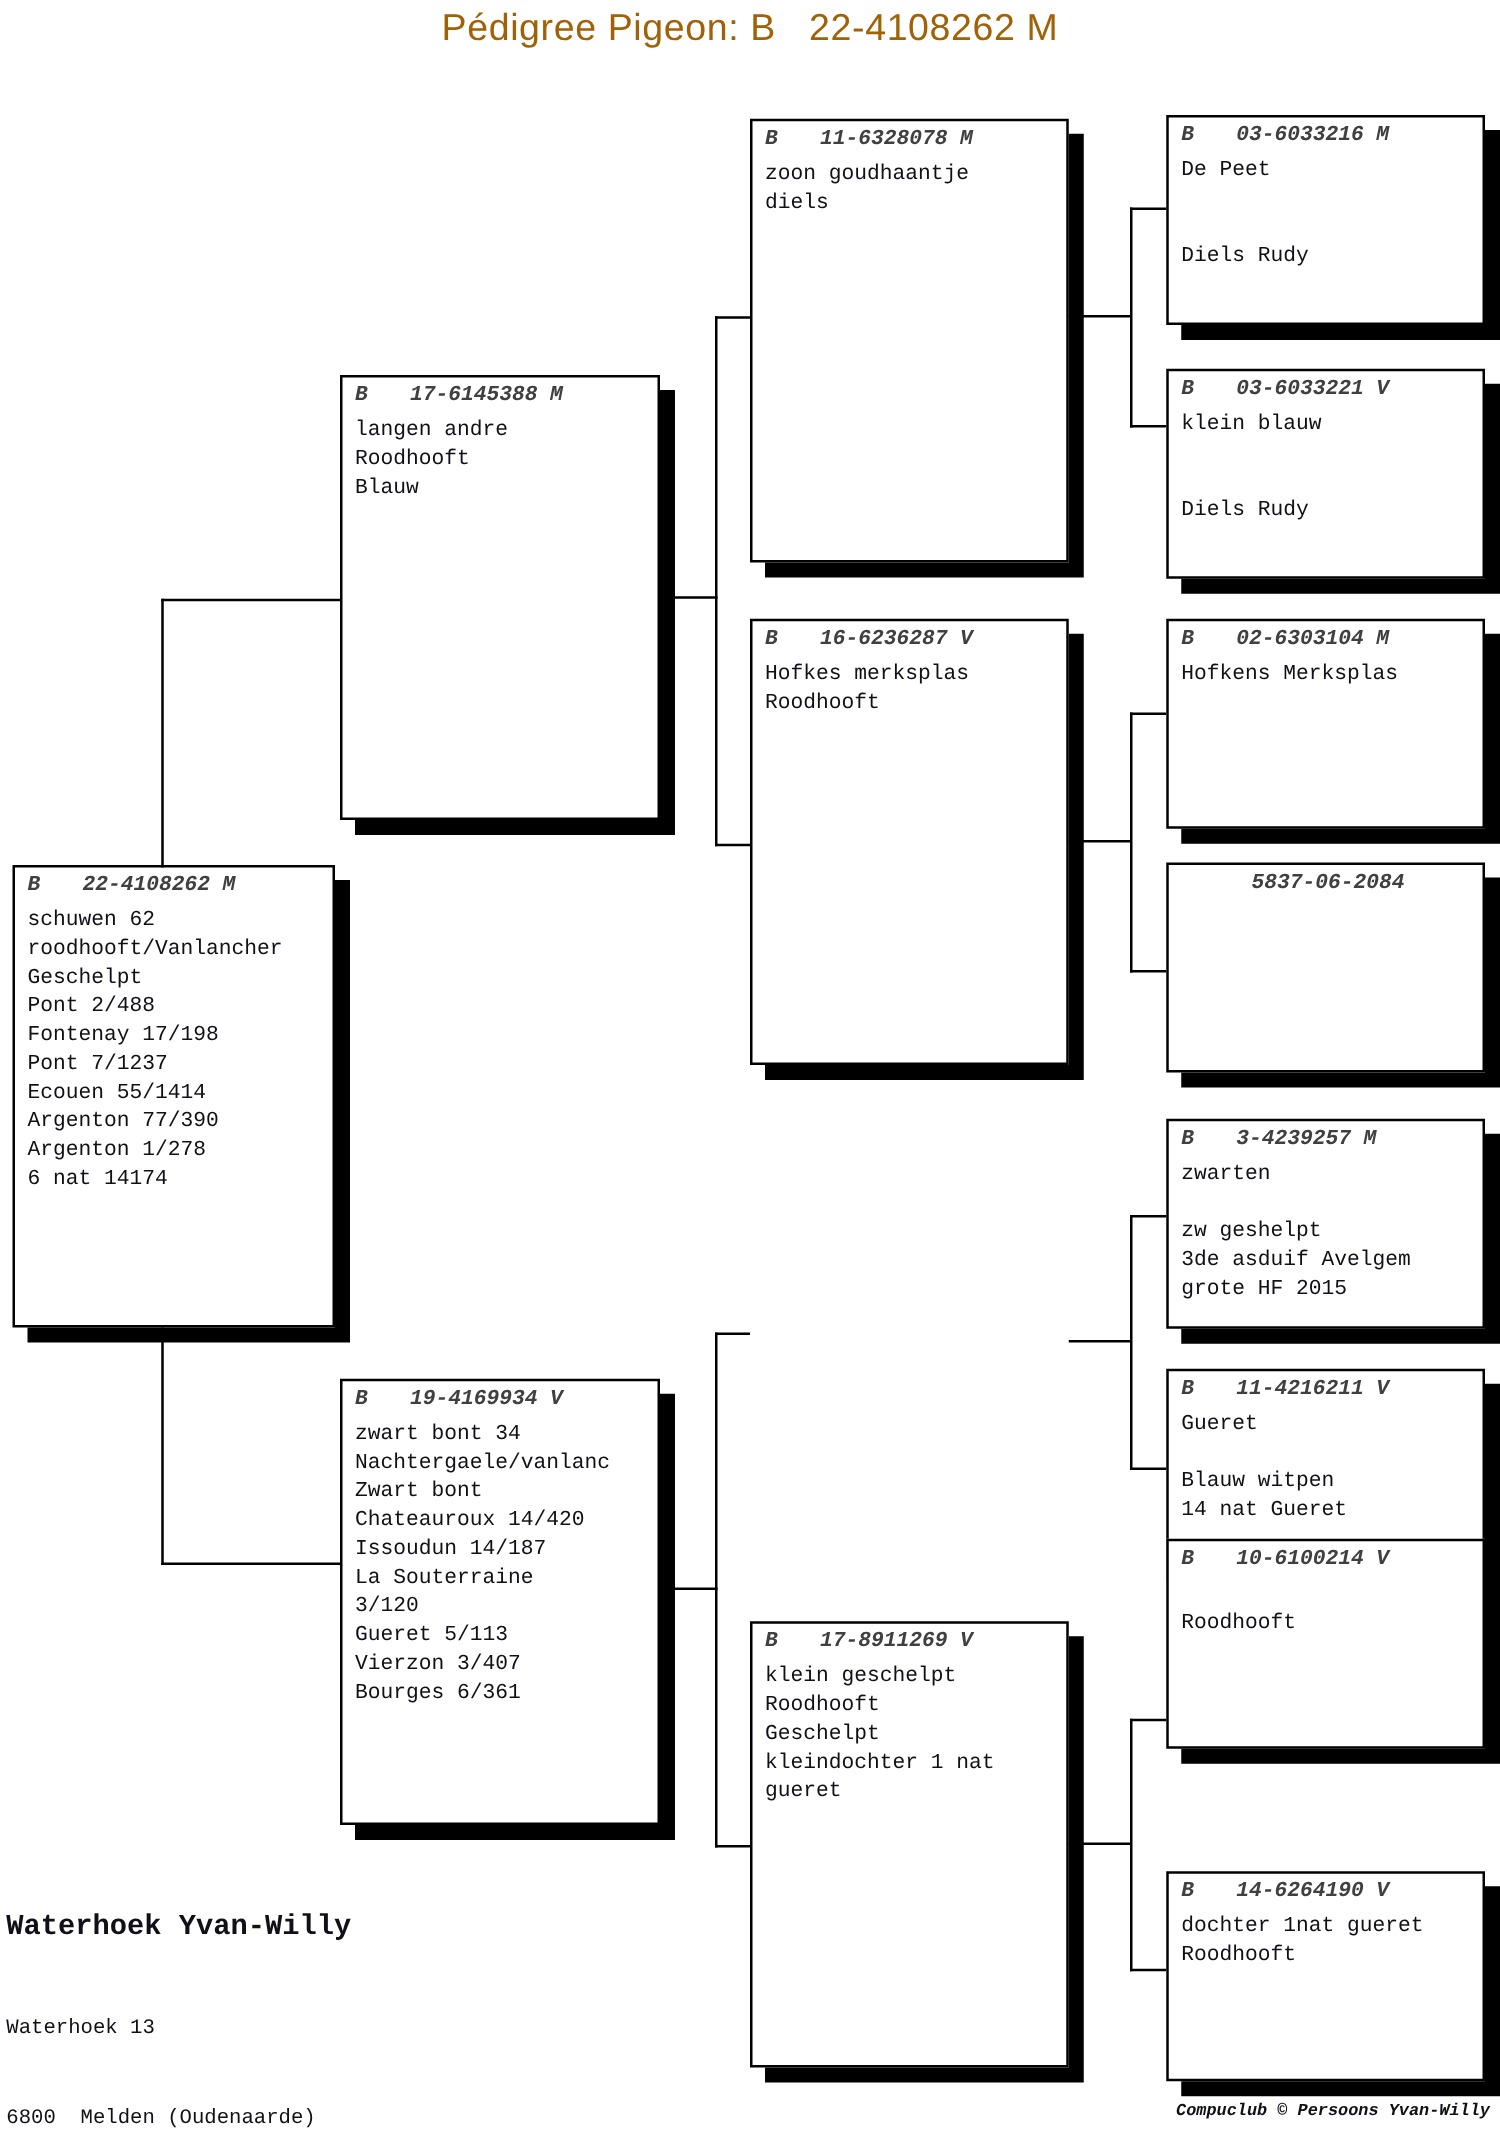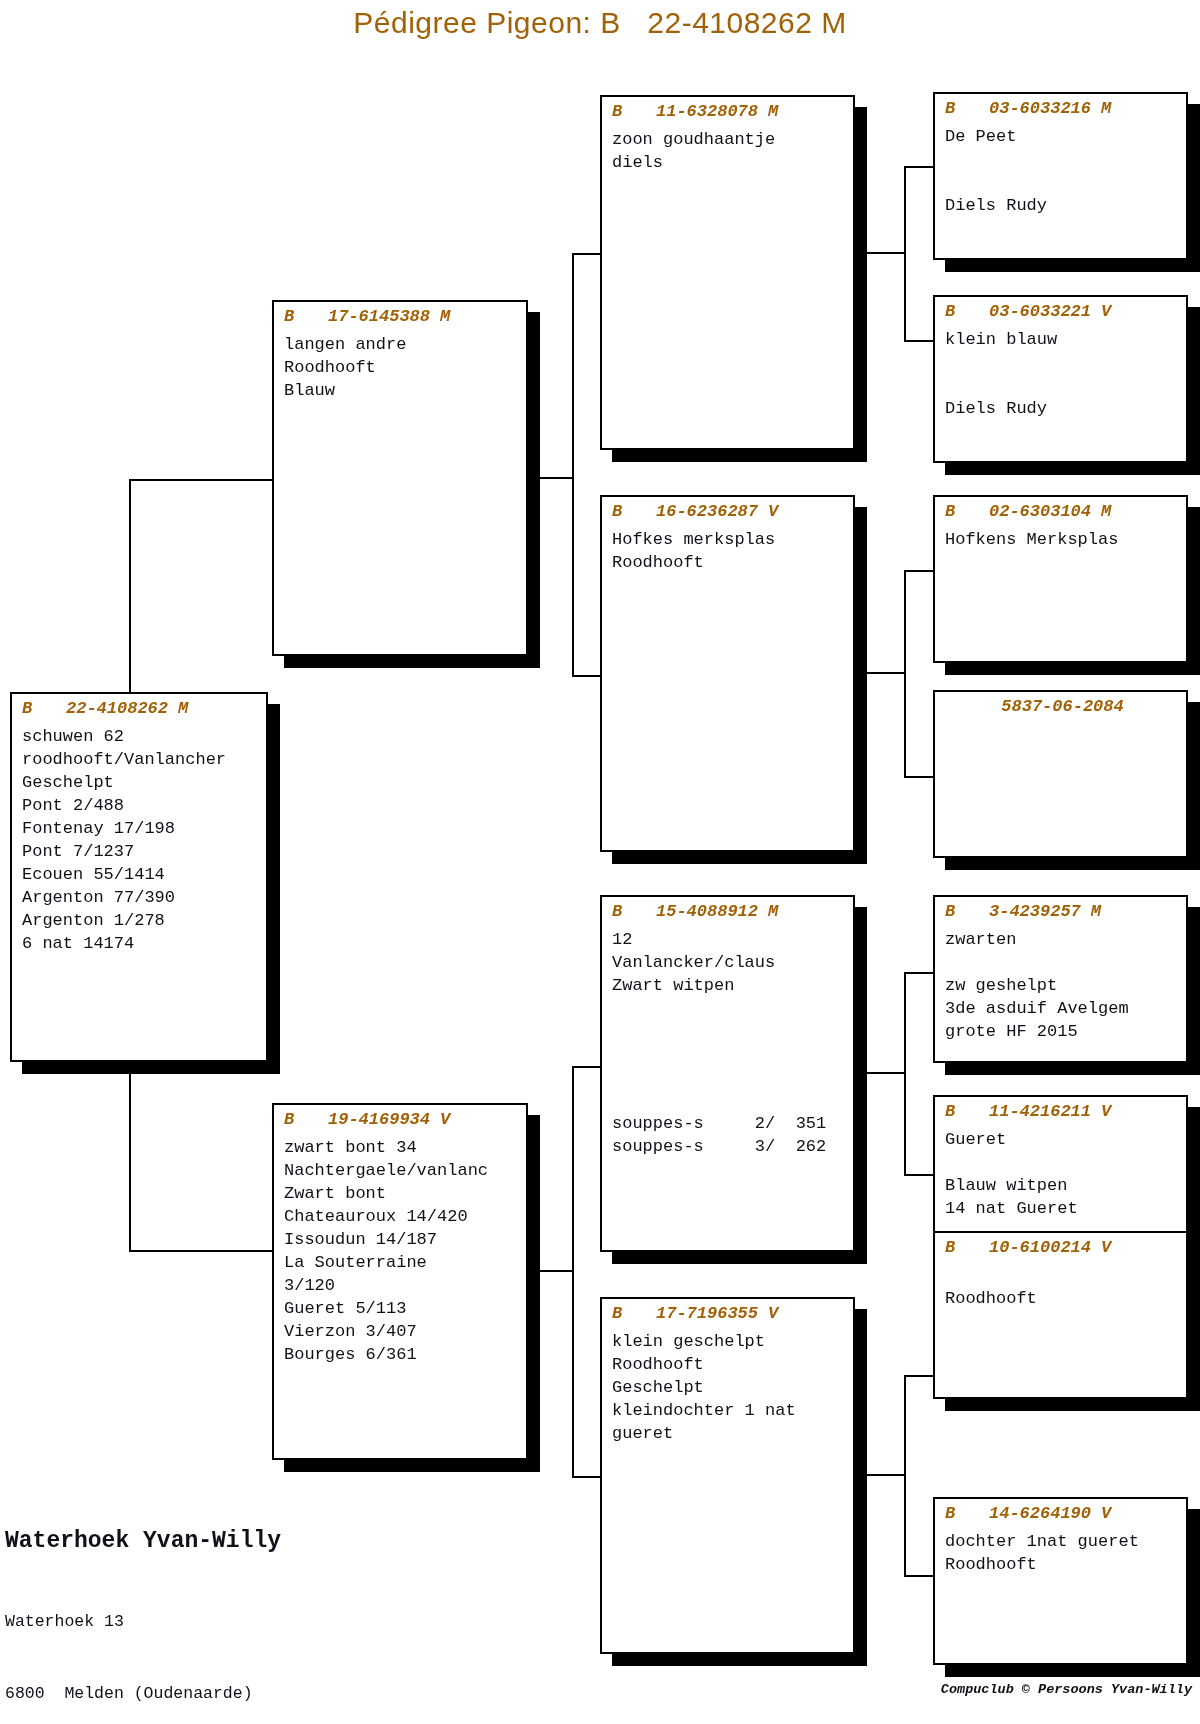--- a/index.html
+++ b/index.html
@@ -4,21 +4,21 @@
 <style>
   html,body{margin:0;padding:0;background:#ffffff;}
   #page{position:relative;width:1200px;height:1724px;background:#fff;overflow:hidden;
         font-family:"Liberation Mono",monospace;color:#101018;}
   .page-title{position:absolute;top:6px;left:0;width:100%;text-align:center;
         font-family:"Liberation Sans",sans-serif;font-size:30px;color:#a16207;
         white-space:pre;letter-spacing:0.5px;}
   .box{position:absolute;background:#fff;border:2px solid #000;
         box-shadow:12px 12px 0 0 #000;box-sizing:border-box;}
   .hdr{padding:5px 8px 0 10px;font-size:17px;font-weight:bold;font-style:italic;
-        color:#a16207;white-space:pre;}
+        color:#404040;white-space:pre;}
   .hdr .country{display:inline-block;width:44px;}
   .hdr .sex{margin-left:10px;}
   .hdr.hdr-center{text-align:center;padding-left:12px;}
   .hdr.hdr-center .sex{margin-left:0;}
   .bbody{padding:7px 8px 0 10px;font-size:17px;line-height:23px;
         white-space:pre;color:#101018;}
   .ln{position:absolute;background:#000;}
   .owner{position:absolute;left:5px;top:1526px;}
   .owner-name{font-size:23px;font-weight:bold;line-height:30px;white-space:pre;}
   .owner-lines{margin-top:6px;font-size:16.5px;line-height:24px;white-space:pre;}
@@ -72,36 +72,23 @@
     <div class="bbody">zoon goudhaantje
 diels</div>
   </div>
 
   <div class="box" style="left:600px;top:495px;width:255px;height:357px">
     <div class="hdr"><span class="country">B</span><span class="ring">16-6236287</span><span class="sex">V</span></div>
     <div class="bbody">Hofkes merksplas
 Roodhooft</div>
   </div>
 
-  <div class="box" style="left:600px;top:895px;width:255px;height:357px">
-    <div class="hdr"><span class="country">B</span><span class="ring">15-4088912</span><span class="sex">M</span></div>
-    <div class="bbody">12
-Vanlancker/claus
-Zwart witpen
-
-
-
-
-
-souppes-s     2/  351
-souppes-s     3/  262</div>
-  </div>
 
   <div class="box" style="left:600px;top:1297px;width:255px;height:357px">
-    <div class="hdr"><span class="country">B</span><span class="ring">17-7196355</span><span class="sex">V</span></div>
+    <div class="hdr"><span class="country">B</span><span class="ring">17-8911269</span><span class="sex">V</span></div>
     <div class="bbody">klein geschelpt
 Roodhooft
 Geschelpt
 kleindochter 1 nat
 gueret</div>
   </div>
 
   <div class="box" style="left:933px;top:92px;width:255px;height:168px">
     <div class="hdr"><span class="country">B</span><span class="ring">03-6033216</span><span class="sex">M</span></div>
     <div class="bbody">De Peet

